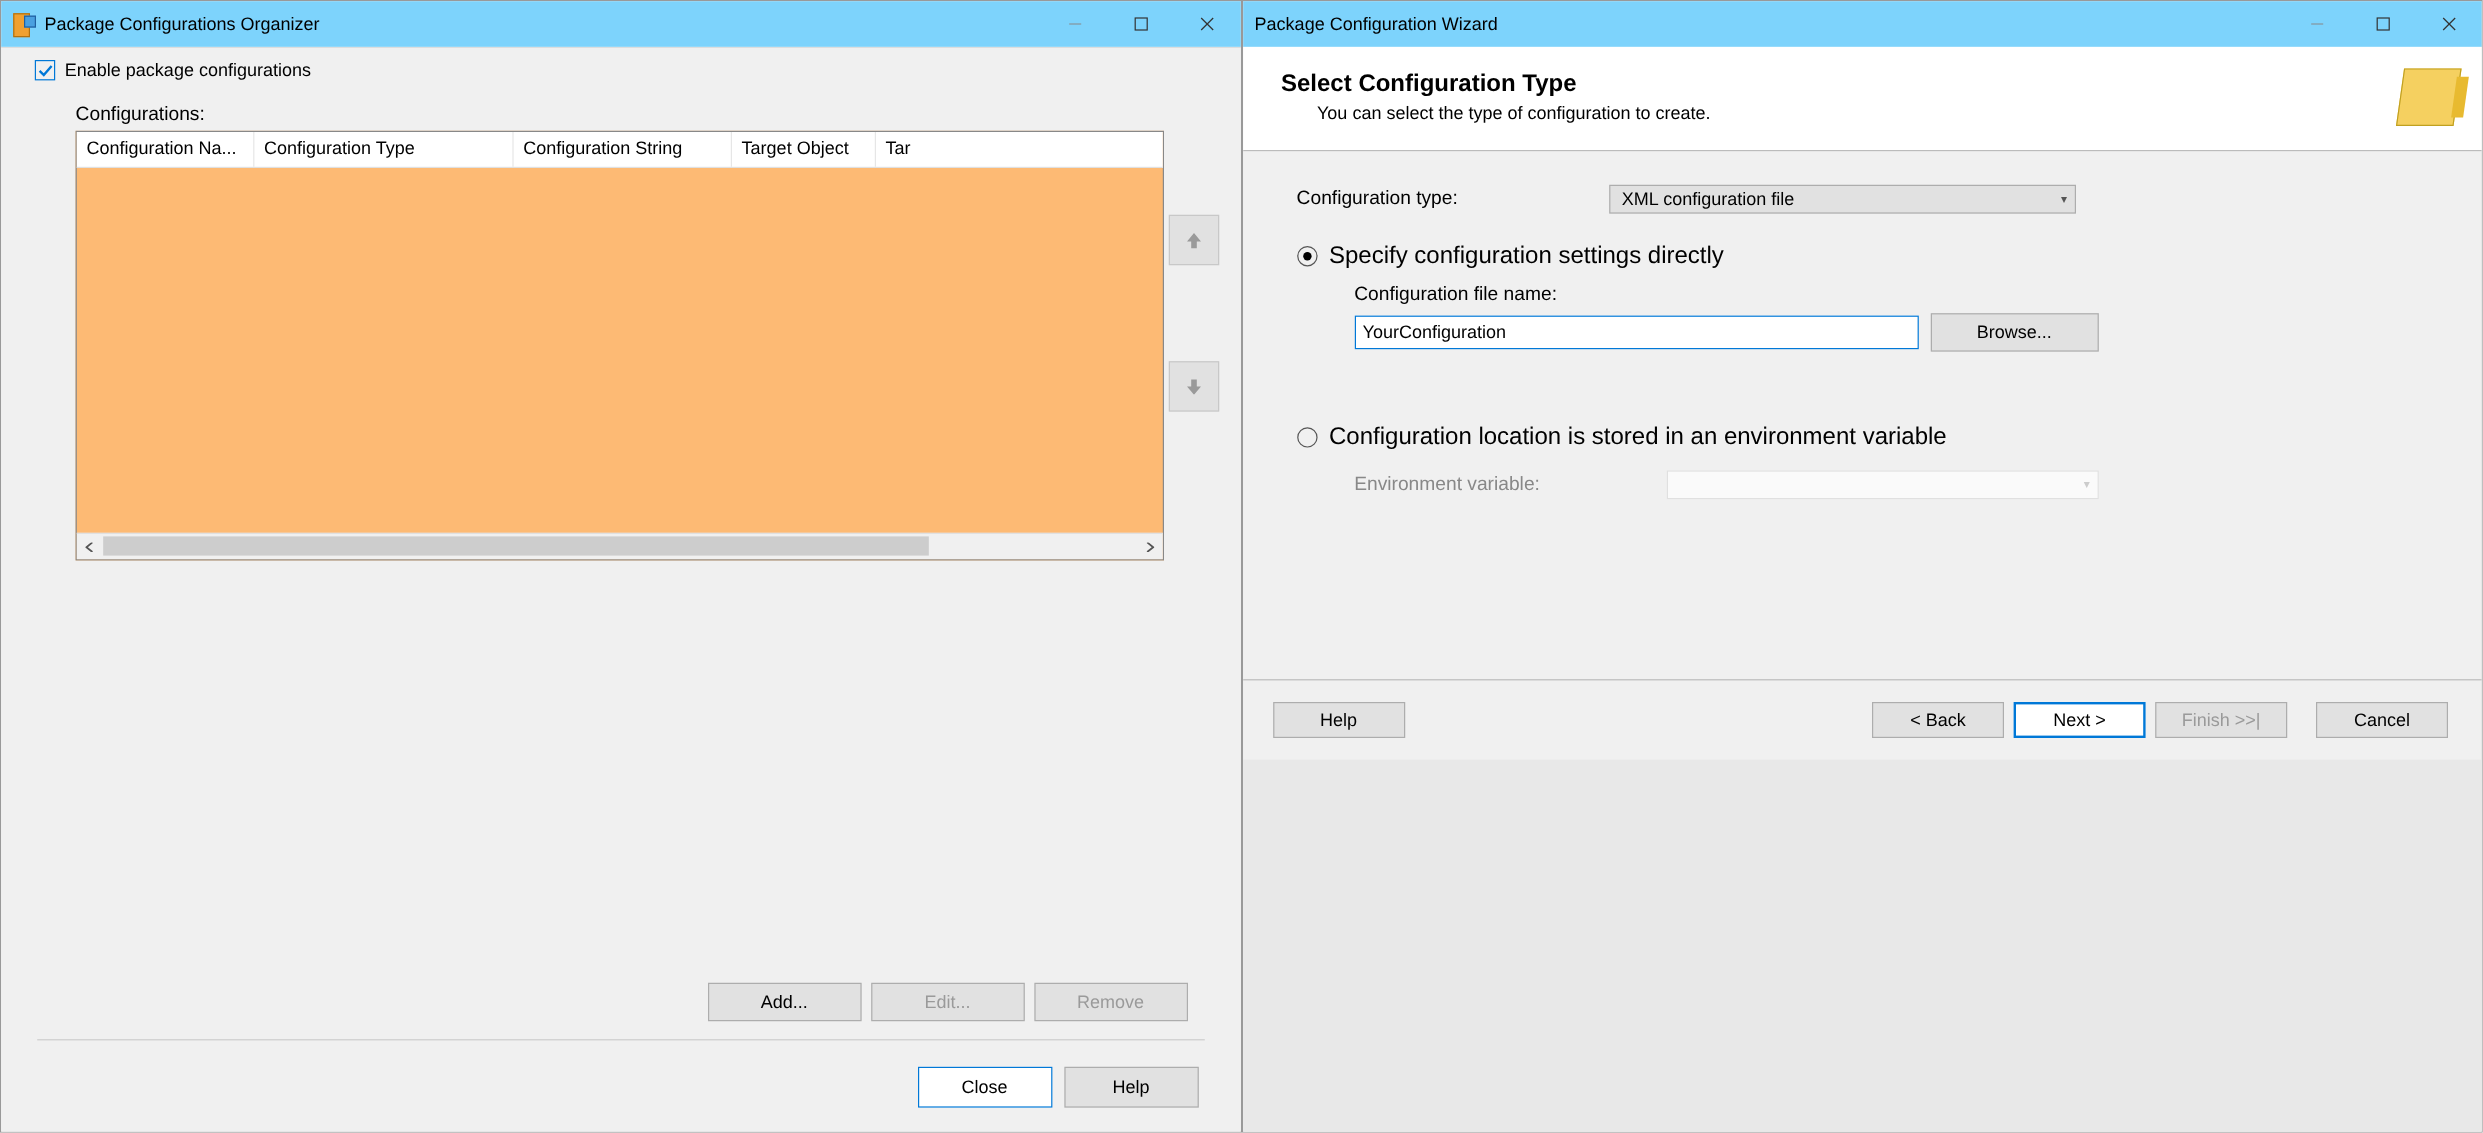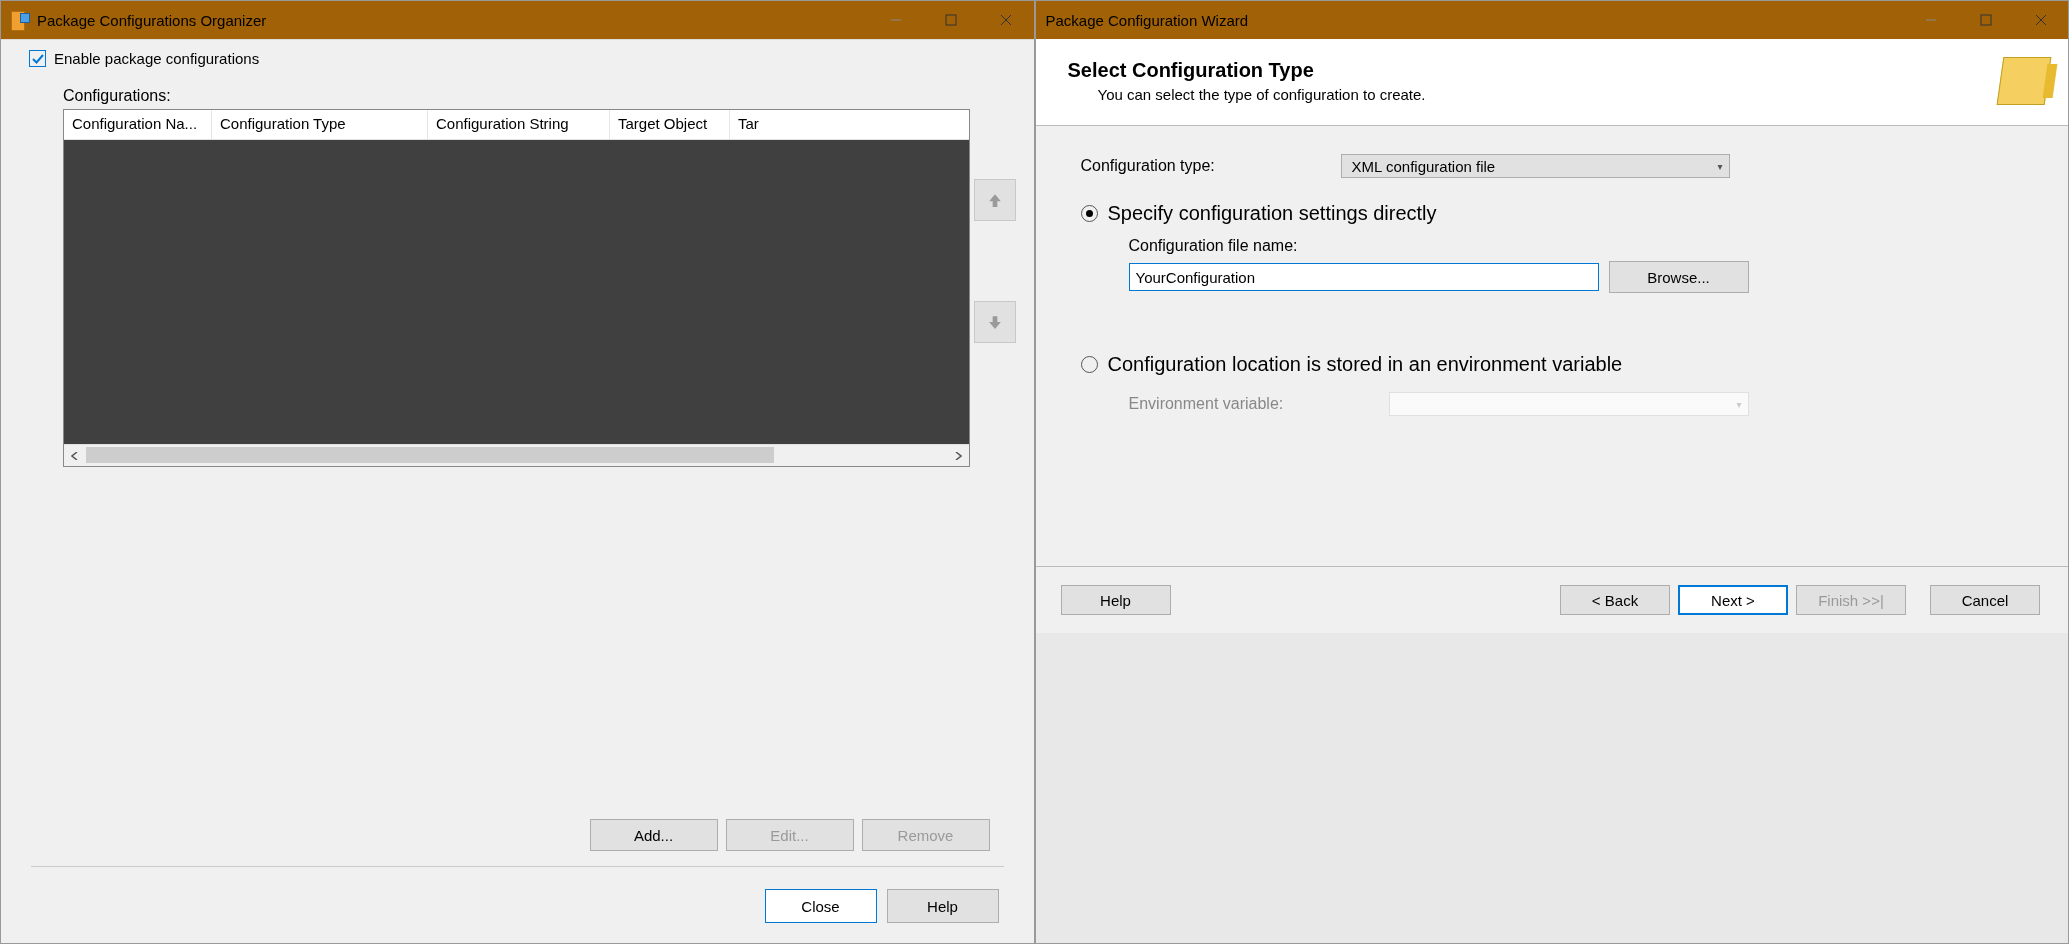--- a/index.html
+++ b/index.html
@@ -18,21 +18,21 @@
     background: #fff;
     position: relative;
     display: flex;
     flex-direction: column;
   }
   .titlebar {
     display: flex;
     align-items: center;
     height: 38px;
     padding: 0 0 0 10px;
-    background: #a16207;
+    background: #7dd3fc;
     position: relative;
   }
   .titlebar .title {
     flex: 1;
     font-size: 15px;
   }
   .tbtns { display: flex; height: 100%; }
   .tbtn {
     width: 55px;
     display: flex;
@@ -89,21 +89,21 @@
   .chk svg { width: 12px; height: 12px; stroke: #0078d7; stroke-width: 2; fill: none; }
   .section-label { padding: 0 0 4px 62px; font-size: 16px;}
   .config-area {
     display: flex;
     padding: 0 14px 0 62px;
     flex: 1;
     align-items: flex-start;
   }
   .table-wrap {
     border: 1px solid #888;
-    background: #404040;
+    background: #fdba74;
     flex: 1;
     height: 358px;
     display: flex;
     flex-direction: column;
     position: relative;
   }
   .thead { display: flex; height: 30px; border-bottom: 1px solid #e0e0e0; background:#fff;}
   .th {
     border-right: 1px solid #e6e6e6;
     padding: 5px 8px;

